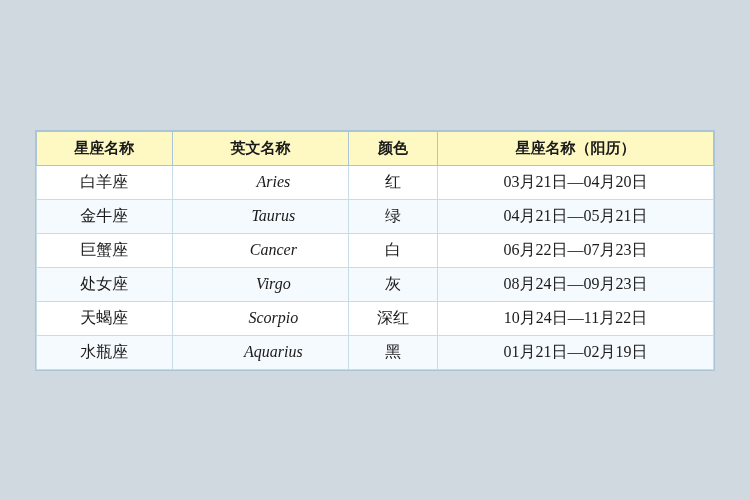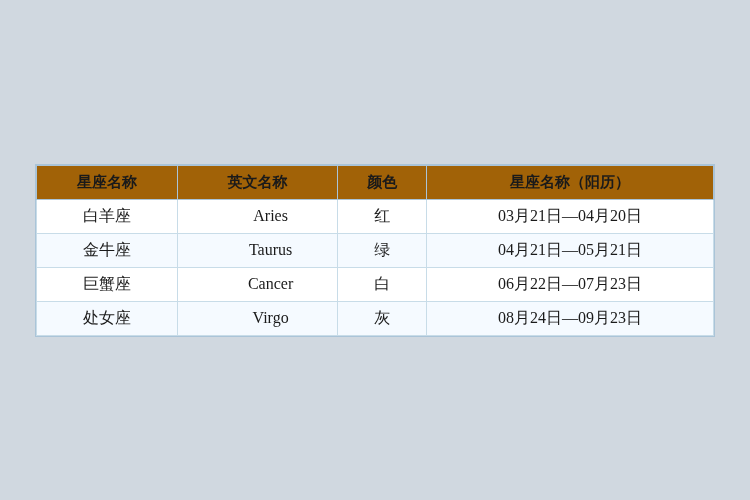--- a/index.html
+++ b/index.html
@@ -15,21 +15,21 @@
     .table-wrapper {
       background: #fff;
       border: 1px solid #aac4d8;
       width: 680px;
     }
     table {
       width: 100%;
       border-collapse: collapse;
     }
     thead tr {
-      background: #a16207;
+      background: #fef9c3;
       border-radius: 6px;
     }
     thead th {
       border: 1px solid #aac4d8;
       padding: 7px 10px;
       font-size: 15px;
       font-weight: bold;
       color: #1a1a1a;
       text-align: center;
     }
@@ -43,20 +43,21 @@
       border: 1px solid #c8dce8;
       padding: 6px 10px;
       font-size: 16px;
       color: #1a1a1a;
       text-align: center;
     }
     tbody td:first-child {
       text-align: center;
     }
     tbody td:nth-child(2) {
+      font-style: italic;
       padding-left: 36px;
     }
   </style>
 </head>
 <body>
 
 <div class="table-wrapper">
   <table>
     <thead>
       <tr>
@@ -84,15 +85,27 @@
           <td>Cancer</td>
           <td>白</td>
           <td>06月22日—07月23日</td>
         </tr>
         <tr>
           <td>处女座</td>
           <td>Virgo</td>
           <td>灰</td>
           <td>08月24日—09月23日</td>
         </tr>
+        <tr>
+          <td>天蝎座</td>
+          <td>Scorpio</td>
+          <td>深红</td>
+          <td>10月24日—11月22日</td>
+        </tr>
+        <tr>
+          <td>水瓶座</td>
+          <td>Aquarius</td>
+          <td>黑</td>
+          <td>01月21日—02月19日</td>
+        </tr>
       </tbody>
   </table>
 </div>
 
 </body></html>

